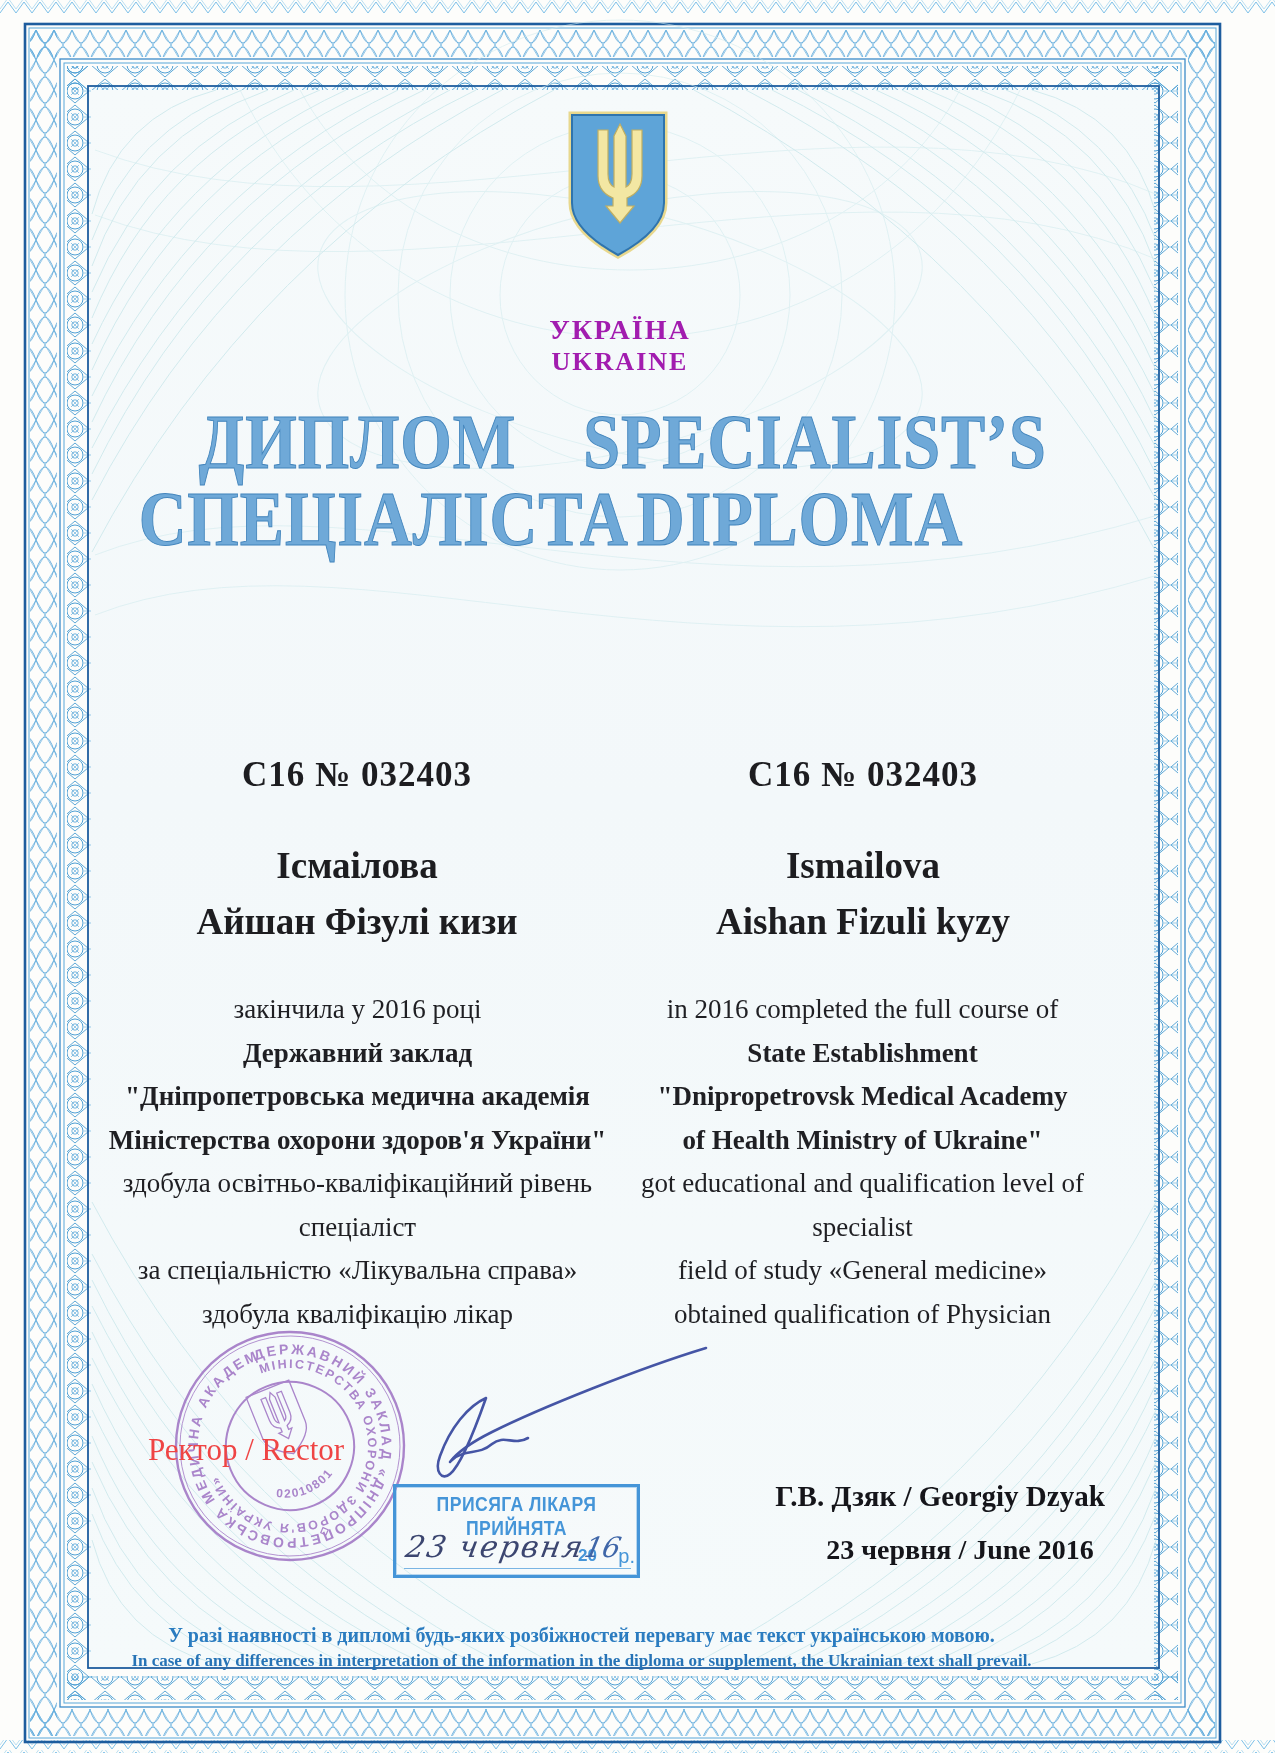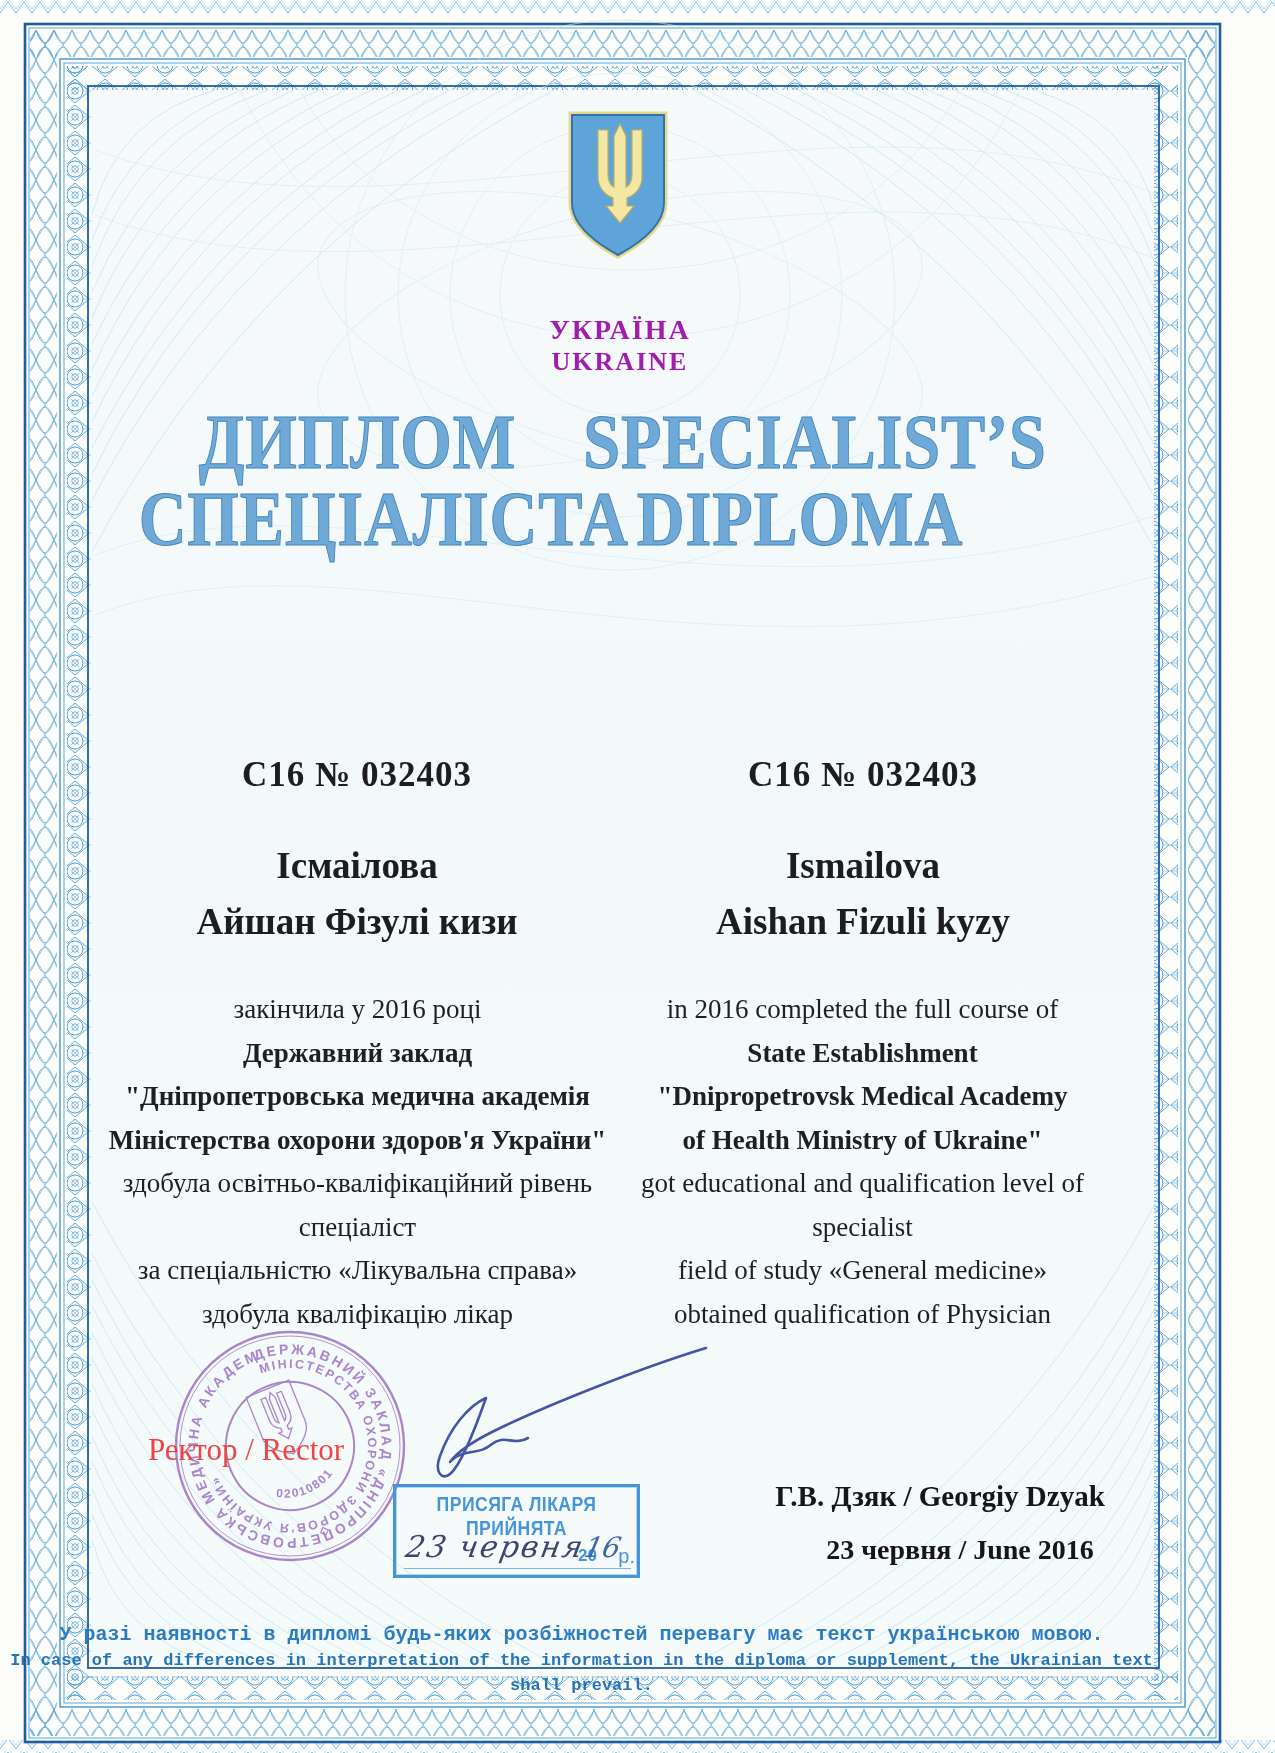--- a/index.html
+++ b/index.html
@@ -44,21 +44,21 @@
   .hand{font-family:"DejaVu Serif",serif;font-style:italic;color:#3c4670;
         font-size:30px;letter-spacing:2px;transform:skewX(-10deg);display:inline-block;}
   .oath .yr{position:absolute;right:34px;bottom:2px;color:#4595d8;font-size:17px;font-weight:bold;
         font-family:"Liberation Sans",sans-serif;}
   .oath .yr-hand{position:absolute;right:10px;bottom:4px;color:#3f66a8;font-size:28px;
         font-style:italic;font-family:"DejaVu Serif",serif;transform:skewX(-12deg);}
   .oath .yr-suf{position:absolute;right:-4px;bottom:0px;color:#4595d8;font-size:20px;
         font-family:"Liberation Sans",sans-serif;}
   .oath .dm{position:absolute;left:2px;bottom:4px;}
   
-  .footer{left:0;top:1622px;width:1163px;font-weight:bold;font-family:Liberation Mono, monospace;}
+  .footer{left:0;top:1622px;width:1163px;font-weight:bold;}
   .footer .uk{font-size:20px;color:#2b7cc0;line-height:26px;}
   .footer .en{font-size:17px;color:#2673b6;line-height:25px;}
   
   .round-stamp{left:158px;top:1310px;opacity:.82;}
   .round-stamp text{font-family:"Liberation Sans","DejaVu Sans",sans-serif;font-weight:bold;}
   .signature{left:365px;top:1230px;}
 </style>
 </head>
 <body>
 

